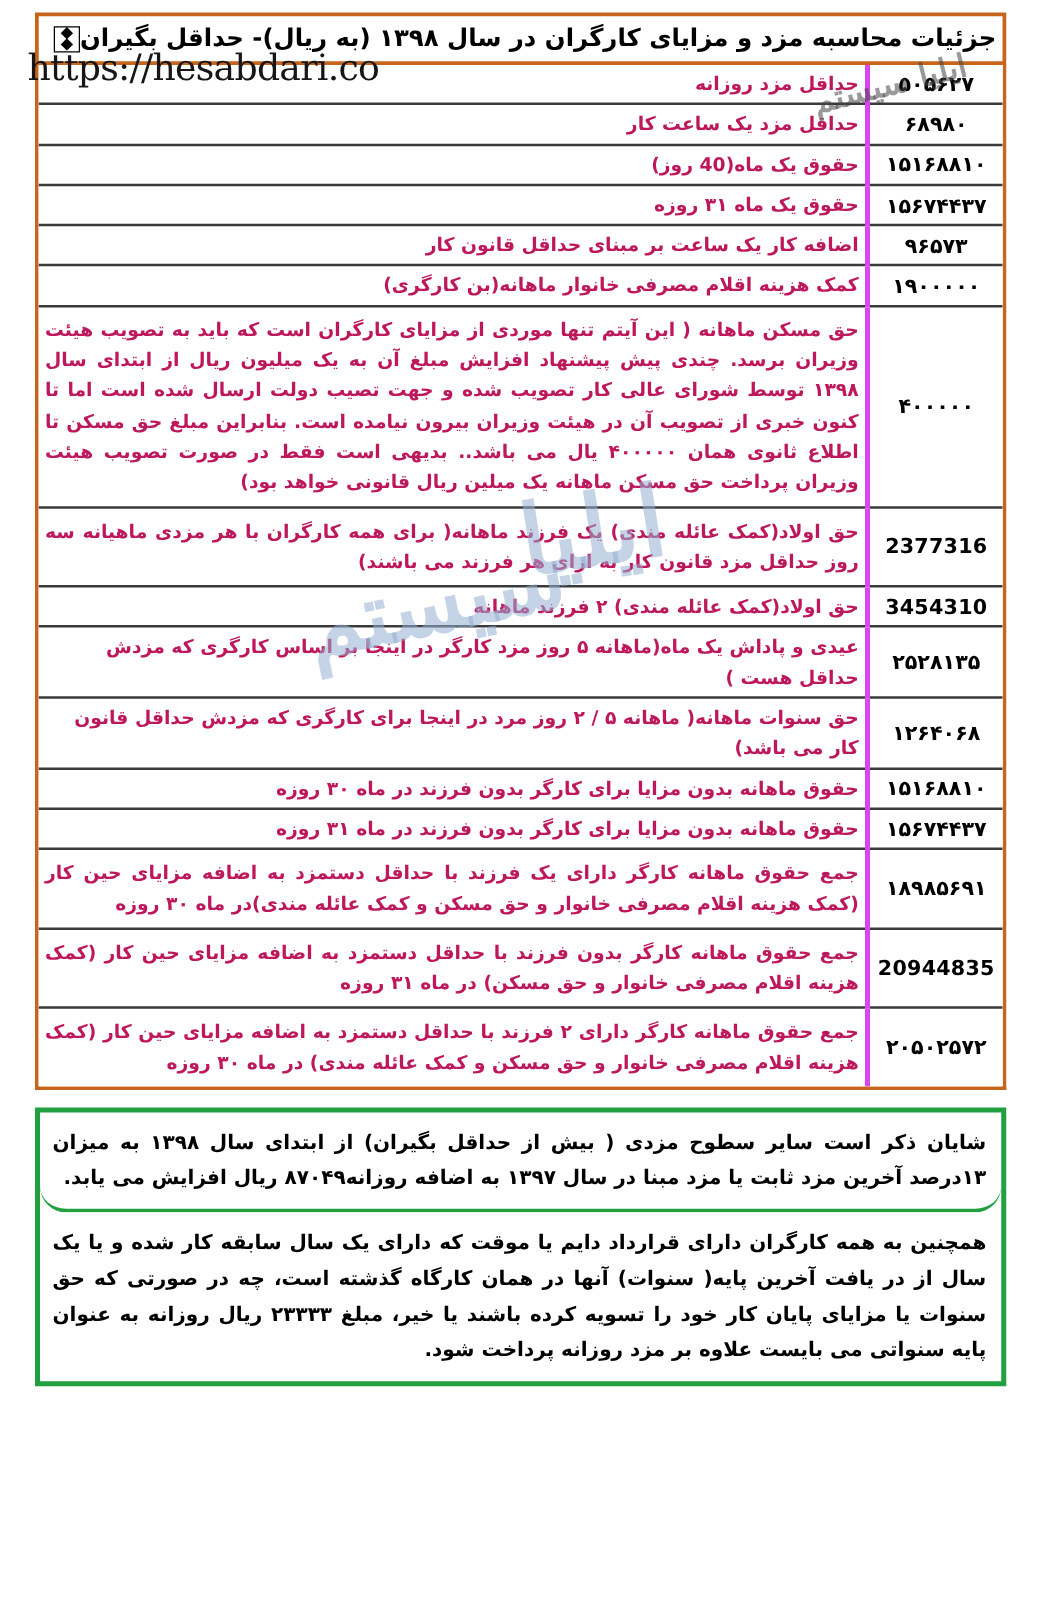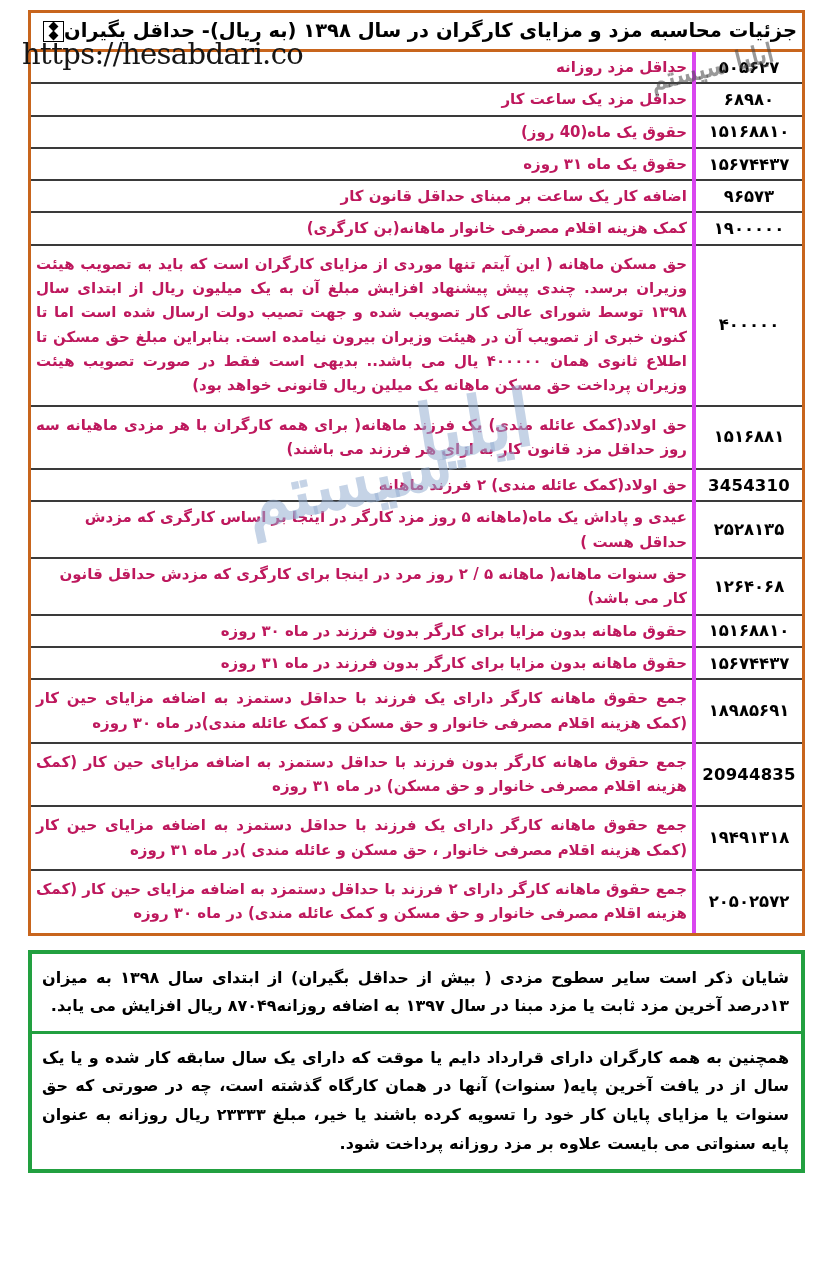--- a/index.html
+++ b/index.html
@@ -146,21 +146,21 @@
   }
   .green-para {
     padding: 10px 12px 10px 10px;
     font-size: 16px;
     font-weight: bold;
     color: #000000;
     line-height: 1.78;
     text-align: justify;
     text-align-last: right;
   }
-  .green-divider { border-bottom: 3px solid #701a75; }
+  .green-divider { border-bottom: 3px solid #701a75; border-radius: 21px; }
   .green-para.second { line-height: 1.8; }
 </style>
 </head>
 <body>
 
 <div class="page">
 
   <div class="title-banner" style="border-color: rgb(200, 101, 29);">
     <span class="title-text">جزئیات محاسبه مزد و مزایای کارگران در سال ۱۳۹۸ (به ریال)-  حداقل بگیران</span>
     <span class="diamond-icon"></span>
@@ -196,21 +196,21 @@
           </tr>
           <tr>
             <td class="val">۱۹۰۰۰۰۰</td>
             <td class="desc">کمک هزینه اقلام مصرفی خانوار ماهانه(بن کارگری)</td>
           </tr>
           <tr class="tall">
             <td class="val">۴۰۰۰۰۰</td>
             <td class="desc multi">حق مسکن ماهانه ( این آیتم تنها موردی از  مزایای کارگران است که باید به تصویب هیئت وزیران برسد. چندی پیش  پیشنهاد افزایش مبلغ آن به  یک میلیون ریال از ابتدای سال ۱۳۹۸  توسط شورای عالی کار تصویب شده و جهت تصیب دولت ارسال شده است اما تا کنون خبری از تصویب آن در هیئت وزیران بیرون نیامده است. بنابراین مبلغ  حق مسکن تا اطلاع ثانوی همان ۴۰۰۰۰۰ یال می باشد.. بدیهی است فقط در صورت تصویب هیئت وزیران پرداخت حق مسکن ماهانه یک میلین ریال قانونی خواهد بود)</td>
           </tr>
           <tr class="tall">
-            <td class="val">۱۵۱۶۸۸۱</td>
+            <td class="val">2377316</td>
             <td class="desc multi">حق اولاد(کمک عائله مندی) یک فرزند ماهانه( برای همه کارگران با هر مزدی ماهیانه سه روز حداقل مزد قانون کار به ازای هر فرزند می باشند)</td>
           </tr>
           <tr>
             <td class="val">3454310</td>
             <td class="desc">حق اولاد(کمک عائله مندی) ۲ فرزند ماهانه</td>
           </tr>
           <tr>
             <td class="val">۲۵۲۸۱۳۵</td>
             <td class="desc">عیدی و پاداش یک ماه(ماهانه ۵ روز مزد کارگر در اینجا بر اساس کارگری که مزدش حداقل هست )</td>
           </tr>
@@ -226,24 +226,20 @@
             <td class="val">۱۵۶۷۴۴۳۷</td>
             <td class="desc">حقوق ماهانه بدون مزایا برای کارگر  بدون فرزند در ماه  ۳۱ روزه</td>
           </tr>
           <tr class="tall">
             <td class="val">۱۸۹۸۵۶۹۱</td>
             <td class="desc multi">جمع حقوق ماهانه کارگر  دارای یک فرزند با حداقل دستمزد به اضافه مزایای حین کار (کمک هزینه اقلام مصرفی خانوار و حق مسکن و کمک عائله مندی)در ماه ۳۰ روزه</td>
           </tr>
           <tr class="tall">
             <td class="val">20944835</td>
             <td class="desc multi">جمع حقوق ماهانه کارگر بدون فرزند با حداقل دستمزد به اضافه مزایای حین کار (کمک هزینه اقلام مصرفی خانوار و حق مسکن) در ماه ۳۱ روزه</td>
-          </tr>
-          <tr class="tall">
-            <td class="val">۱۹۴۹۱۳۱۸</td>
-            <td class="desc multi">جمع حقوق ماهانه کارگر  دارای یک فرزند با حداقل دستمزد به اضافه مزایای حین کار (کمک هزینه اقلام مصرفی خانوار ، حق مسکن و عائله مندی )در ماه ۳۱ روزه</td>
           </tr>
           <tr class="tall">
             <td class="val">۲۰۵۰۲۵۷۲</td>
             <td class="desc multi">جمع حقوق ماهانه کارگر  دارای ۲ فرزند با حداقل دستمزد به اضافه مزایای حین کار (کمک هزینه اقلام مصرفی خانوار و حق مسکن و کمک عائله مندی) در ماه ۳۰ روزه</td>
           </tr>
         </tbody>
     </table>
   </div>
 
   <div class="green-box" style="border-color: rgb(34, 160, 64);">

